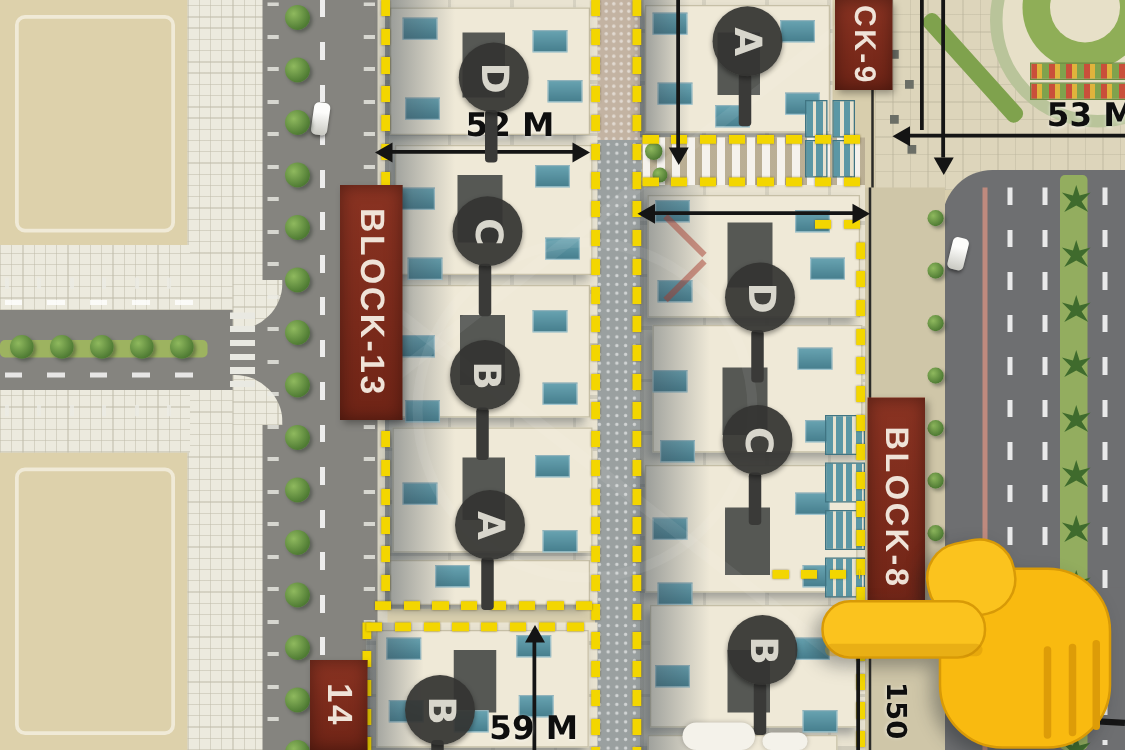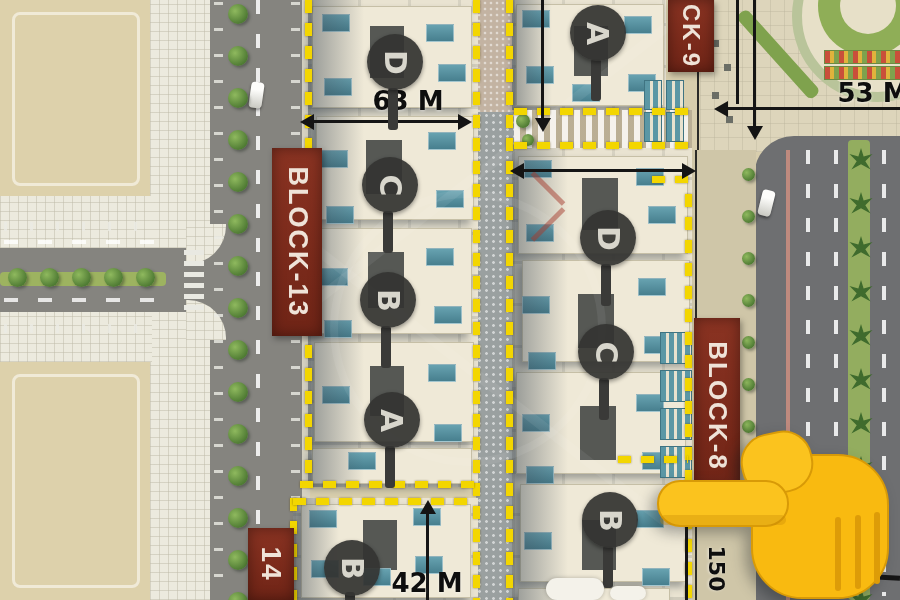--- a/index.html
+++ b/index.html
@@ -244,42 +244,42 @@
   <div class="abs banner b9" style="left:668px;top:0;width:46px;height:72px">
     <span>CK-9</span>
   </div>
   <div class="abs banner b8" style="left:694px;top:318px;width:46px;height:176px">
     <span>BLOCK-8</span>
   </div>
   <div class="abs banner b14" style="left:248px;top:528px;width:46px;height:72px">
     <span>14</span>
   </div>
 
-  <div class="abs dimlabel" style="left:348px;top:86px;width:120px">63 M</div>
+  <div class="abs dimlabel" style="left:348px;top:86px;width:120px">52 M</div>
   <div class="abs dimline" style="left:312px;top:120px;width:150px;height:3px"></div>
   <div class="abs ahL" style="left:300px;top:114px"></div>
   <div class="abs ahR" style="left:458px;top:114px"></div>
 
   <div class="abs dimline" style="left:520px;top:169px;width:166px;height:3px"></div>
   <div class="abs ahL" style="left:510px;top:163px"></div>
   <div class="abs ahR" style="left:682px;top:163px"></div>
 
   <div class="abs dimlabel" style="left:818px;top:78px;width:110px">53 M</div>
   <div class="abs dimline" style="left:724px;top:107px;width:176px;height:3px"></div>
   <div class="abs ahL" style="left:714px;top:101px"></div>
   <div class="abs dimline" style="left:736px;top:0;width:3px;height:104px"></div>
   <div class="abs dimline" style="left:753px;top:0;width:3px;height:126px"></div>
   <div class="abs ahD" style="left:747px;top:126px"></div>
 
   <div class="abs dimline" style="left:541px;top:0;width:3px;height:120px"></div>
   <div class="abs ahD" style="left:535px;top:118px"></div>
 
   <div class="abs dimline" style="left:426px;top:508px;width:3px;height:92px"></div>
   <div class="abs ahU" style="left:420px;top:500px"></div>
-  <div class="abs dimlabel" style="left:382px;top:568px;width:90px">42 M</div>
+  <div class="abs dimlabel" style="left:382px;top:568px;width:90px">59 M</div>
 
   <div class="abs dimline" style="left:685px;top:505px;width:3px;height:95px"></div>
   <div class="abs dimlabel rot90" style="left:688px;top:556px;width:56px;font-size:22px">150</div>
 
   <div class="abs dimlabel" style="left:856px;top:544px;width:36px">M</div>
   <div class="abs dimline" style="left:834px;top:574px;width:66px;height:5px;transform:rotate(3deg)"></div>
 
   <div class="abs marker" style="left:367px;top:34px">
       <span>D</span>
     </div>

